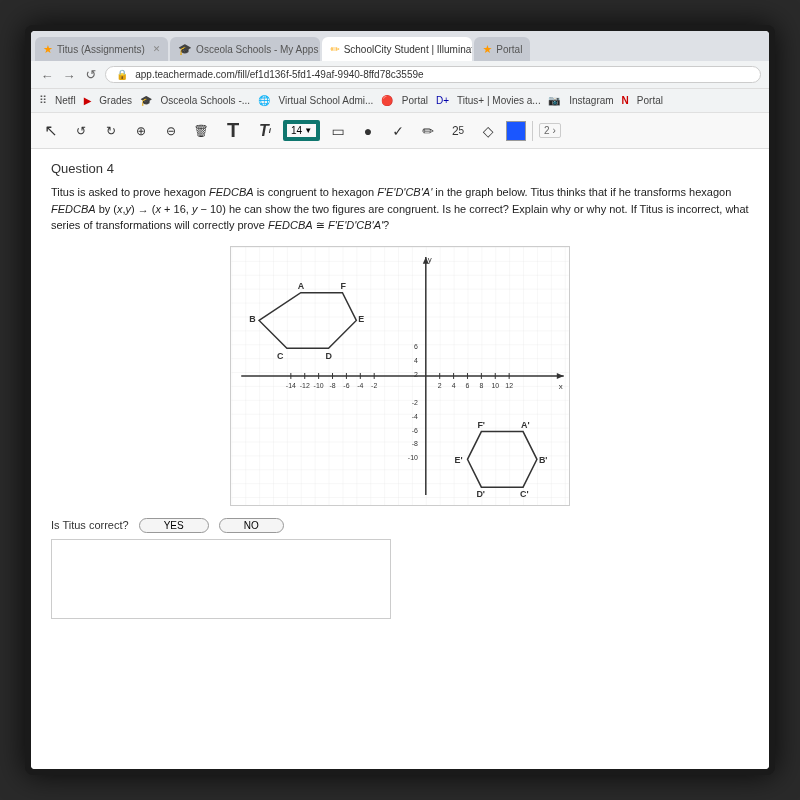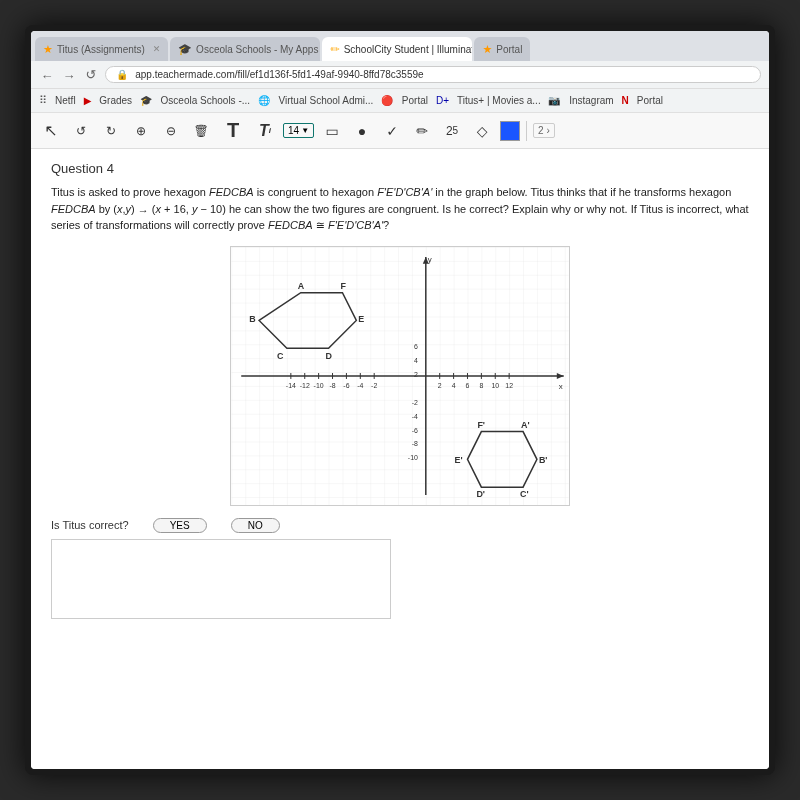--- a/index.html
+++ b/index.html
@@ -149,21 +149,21 @@
       color: #333;
     }
 
     .tool-btn.large {
       font-size: 20px;
       font-weight: bold;
       width: 28px;
     }
 
     .font-size-box {
-      border: 1px solid #0f766e;
+      border: 4px solid #0f766e;
       padding: 1px 4px;
       font-size: 10px;
       display: flex;
       align-items: center;
       gap: 2px;
       border-radius: 2px;
     }
 
     .color-box {
       width: 20px;
@@ -228,33 +228,33 @@
     }
 
     
     .answer-section {
       margin-top: 10px;
     }
 
     .correct-row {
       display: flex;
       align-items: center;
-      gap: 24px;
+      gap: 10px;
       margin-bottom: 6px;
       font-size: 11px;
     }
 
     .correct-label {
       color: #333;
     }
 
     .radio-btn {
       border: 1px solid #999;
       border-radius: 10px;
-      padding: 1px 16px;
+      padding: 1px 24px;
       font-size: 10px;
       cursor: pointer;
       background: #f5f5f5;
     }
 
     .explain-label {
       font-size: 11px;
       color: #333;
       margin-bottom: 4px;
       display: block;

